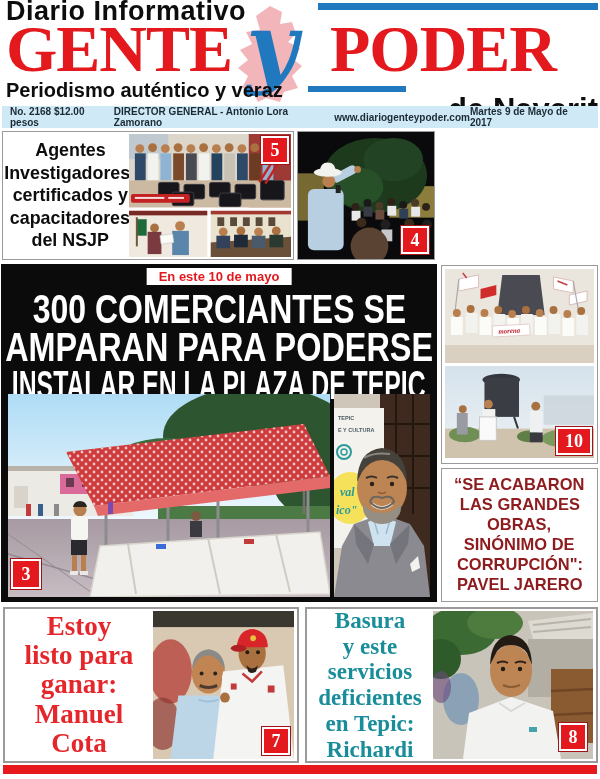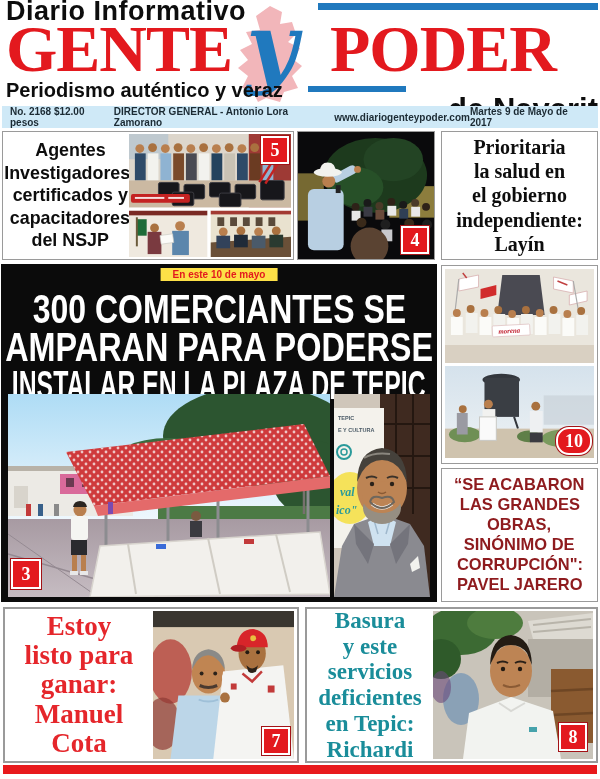--- a/index.html
+++ b/index.html
@@ -33,22 +33,22 @@
   .nsjp-text{position:absolute;left:4px;top:0;width:126px;height:100%;display:flex;flex-direction:column;
              justify-content:center;align-items:center;font-weight:bold;font-size:19px;line-height:1.18;color:#0d0d0d;}
   .nsjp-text .ln{transform:scaleX(.94);white-space:nowrap;}
   .photo4-box{left:297px;top:131px;width:138px;height:129px;}
   .layin-box{left:441px;top:131px;width:157px;height:129px;display:flex;flex-direction:column;
              justify-content:center;align-items:center;font-family:"Liberation Serif",serif;
              font-weight:bold;font-size:20px;line-height:1.22;color:#0d0d0d;}
 
   
   .black-box{left:1px;top:264px;width:436px;height:338px;background:#0b0b0b;}
-  .main-kicker{position:absolute;left:50%;top:4px;transform:translateX(-50%);background:#fde047;
-               color:#e3191e;font-weight:bold;font-size:10px;padding:1px 12px;white-space:nowrap;}
+  .main-kicker{position:absolute;left:50%;top:4px;transform:translateX(-50%);background:#ffffff;
+               color:#e3191e;font-weight:bold;font-size:13px;padding:1px 12px;white-space:nowrap;}
   .main-headline{position:absolute;left:0;top:26px;width:100%;color:#fff;font-weight:bold;
                  font-size:40px;line-height:38px;text-align:center;}
   .main-headline .hl{display:flex;justify-content:center;}
   .main-headline .hl span{white-space:nowrap;display:inline-block;transform-origin:center;}
   .hl0 span{transform:scaleX(.80);}
   .hl1 span{transform:scaleX(.81);}
   .hl2 span{transform:scaleX(.62);}
   .plaza-wrap{position:absolute;left:7px;top:130px;width:322px;height:203px;}
   .portrait-wrap{position:absolute;left:333px;top:130px;width:96px;height:203px;}
 
@@ -68,21 +68,21 @@
   .rich-text{position:absolute;left:0;top:0;width:126px;height:100%;display:flex;flex-direction:column;
              justify-content:center;align-items:center;font-family:"Liberation Serif",serif;
              font-weight:bold;font-size:23px;line-height:1.12;color:#1a8d9a;}
   .photo-fill{position:absolute;top:2px;bottom:2px;}
   .red-bar{left:3px;top:765px;width:594px;height:9px;background:#e8191c;}
 
   
   .badge{position:absolute;background:#e3191e;color:#fff;font-family:"Liberation Serif",serif;
          font-weight:bold;font-size:18px;width:24px;height:24px;display:flex;align-items:center;
          justify-content:center;border:2px solid #fff;box-shadow:0 0 0 1px #a31216;}
-  .badge-wide{width:32px;border-radius:13px;}
+  .badge-wide{width:32px;}
   svg{display:block;}
 </style>
 </head>
 <body>
 
 <div class="page">
 
   <header>
     <div class="abs kicker">Diario Informativo</div>
     <div class="abs top-blue-bar"></div>
@@ -228,27 +228,20 @@
         <circle cx="112" cy="93" r="5" fill="#3a2a1a"></circle>
           <circle cx="130" cy="94" r="5" fill="#1f1f1f"></circle>
         <rect x="84" y="99" width="11" height="12" fill="#c8c8cc"></rect>
           <rect x="108" y="98" width="11" height="12" fill="#8a3a3a"></rect>
       </g>
       <circle cx="72" cy="116" r="19" fill="#5a4332"></circle>
     </svg>
     <div class="badge" style="right:5px;bottom:5px;">4</div>
   </article>
 
-  <article class="abs fbox layin-box">
-    <div>Prioritaria</div>
-    <div>la salud en</div>
-    <div>el gobierno</div>
-    <div>independiente:</div>
-    <div>Layín</div>
-  </article>
 
   <article class="abs black-box">
     <div class="main-kicker">En este 10 de mayo</div>
     <div class="main-headline">
       <div class="hl hl0">
           <span>300 COMERCIANTES SE</span>
         </div>
       <div class="hl hl1">
           <span>AMPARAN PARA PODERSE</span>
         </div>

